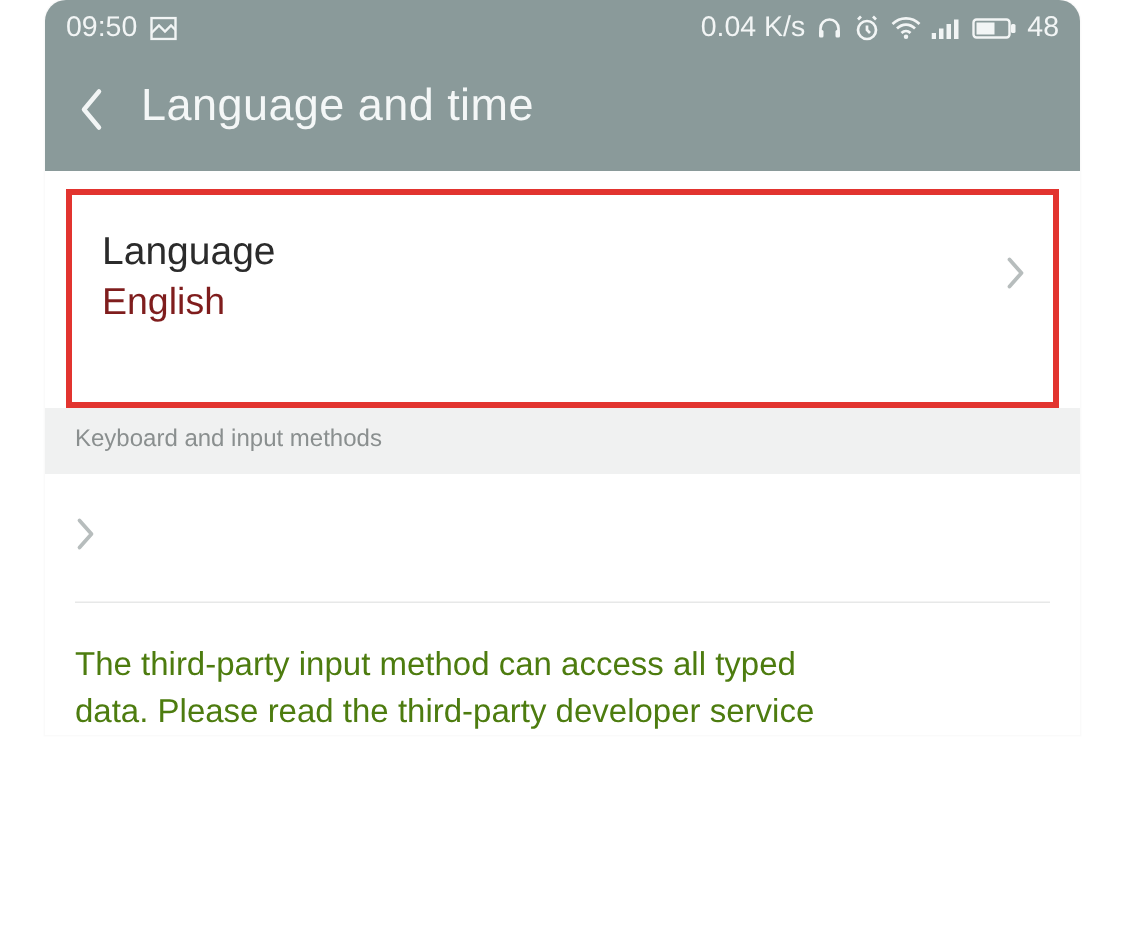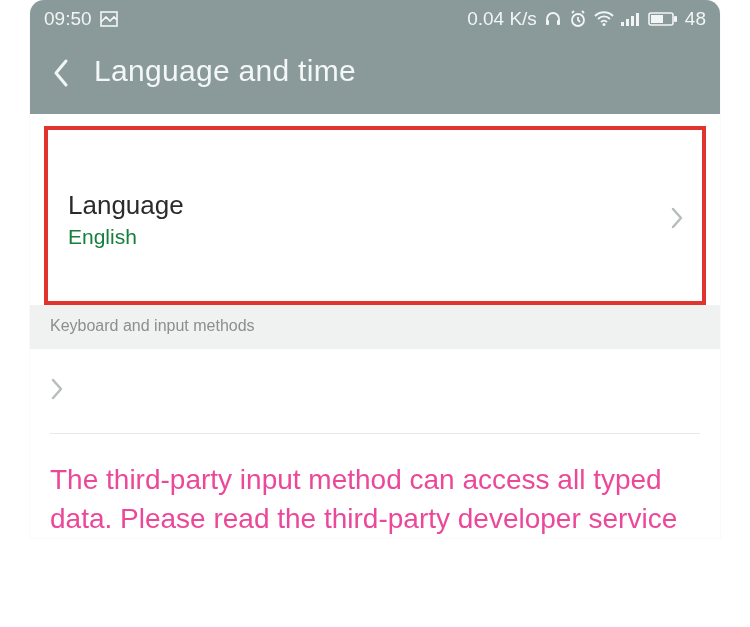--- a/index.html
+++ b/index.html
@@ -64,25 +64,24 @@
     .highlight-box {
       border: 4px solid #e2342f;
       margin: 12px 14px 0 14px;
       background: #ffffff;
     }
     .row {
       display: flex;
       align-items: center;
       padding: 22px 18px 22px 20px;
       background: #ffffff;
-      margin-top: 38px;
     }
     .row-inner { flex: 1; display: flex; flex-direction: column; gap: 4px; }
     .row-title { font-size: 26px; color: #2b2b2b; font-weight: 400; }
-    .row-sub { font-size: 21px; color: #15803d; }
+    .row-sub { font-size: 25px; color: #7f1d1d; }
     .chevron { color: #b7bdbd; }
     .section-header {
       background: #f0f1f1;
       color: #8a8f8f;
       font-size: 16px;
       padding: 12px 20px 14px 20px;
     }
     .list-area { padding: 0 20px; }
     .list-row {
       display: flex;
@@ -90,22 +89,22 @@
       padding: 28px 0 28px 0;
       border-bottom: 1px solid #e7e8e8;
     }
     .list-row .row-title { flex: 1; }
     .check {
       width: 38px; height: 38px; border-radius: 50%;
       background: #1f9cf0;
       display: inline-flex; align-items: center; justify-content: center;
     }
     .footer-note {
-      color: #ec4899;
-      font-size: 28px;
+      color: #4d7c0f;
+      font-size: 22px;
       line-height: 1.4;
       padding: 26px 20px 0 20px;
     }
     
     .highlight-spacer { height: 30px; background: #ffffff; }
   </style>
 </head>
 <body>
 
 <div class="page-wrap">

